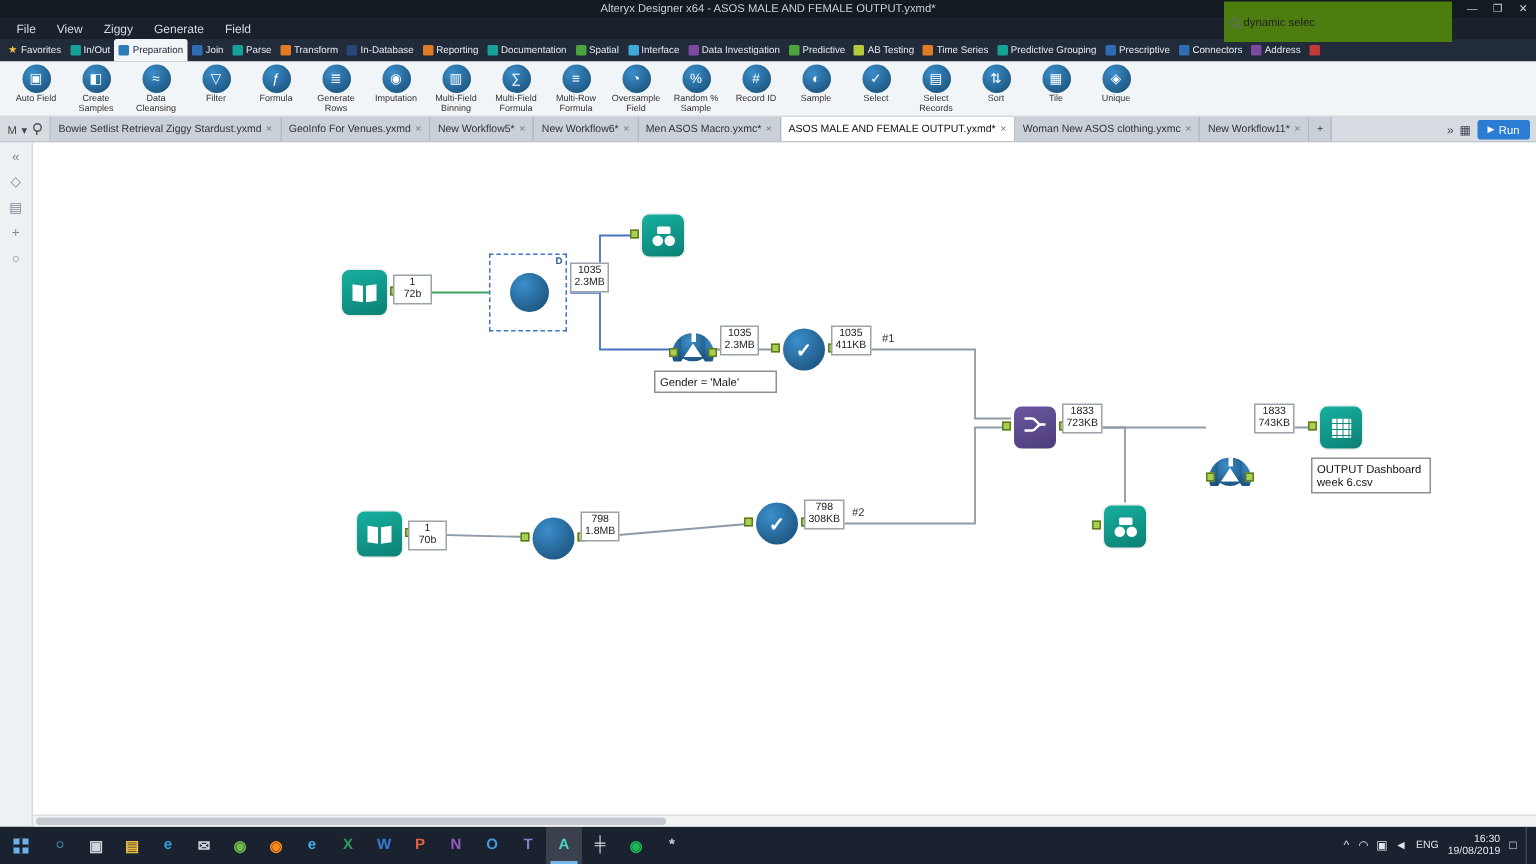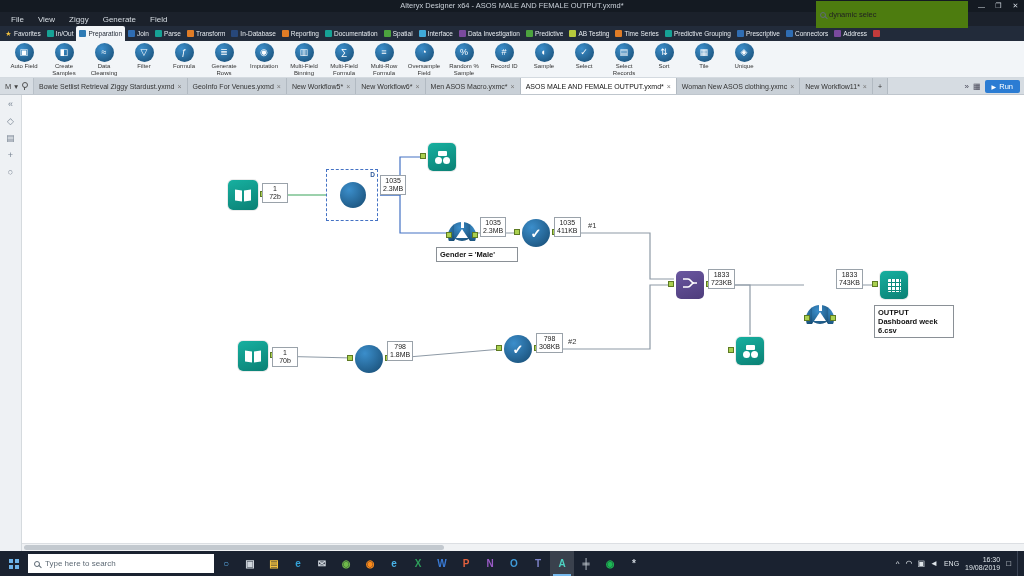--- a/index.html
+++ b/index.html
@@ -72,21 +72,21 @@
 .binoc{position:relative;width:17px;height:13px}
 .binoc:before{content:"";position:absolute;bottom:0;left:1px;width:7px;height:7px;border-radius:50%;background:#fff;box-shadow:8px 0 0 #fff}
 .binoc:after{content:"";position:absolute;top:0;left:4px;width:9px;height:5px;background:#fff;border-radius:1px}
 .sheet{width:13px;height:13px;border-radius:1px;background-color:#fff;background-image:linear-gradient(#0d8a7c 1px,transparent 1px),linear-gradient(90deg,#0d8a7c 1px,transparent 1px);background-size:4px 4px;background-position:-1px -1px}
 .flask{position:relative;width:0;height:0;border-left:6px solid transparent;border-right:6px solid transparent;border-bottom:9px solid #fff;margin-top:3px}
 .flask:before{content:"";position:absolute;left:-1.5px;top:-7px;width:3px;height:6px;background:#fff}
 .anchor{position:absolute;width:6px;height:6px;background:#aad04f;border:1px solid #5d7a23;z-index:3}
 .selbox{position:absolute;border:1px dashed #4472c4;z-index:1}
 .seltag{position:absolute;top:1px;right:2px;font-size:6.5px;font-weight:bold;color:#2b579a}
 .cnt{position:absolute;background:#fff;border:1px solid #9aa2aa;font-size:7px;line-height:8px;padding:1px 2px;color:#222;z-index:4;text-align:center;min-width:26px}
-.ann{position:absolute;background:#fff;border:1px solid #8a9096;font-size:7.5px;font-weight:bold;line-height:9px;padding:2px 3px;color:#111;z-index:4;overflow-wrap:break-word}
+.ann{position:absolute;background:#fff;border:1px solid #8a9096;font-size:7.5px;font-weight:normal;line-height:9px;padding:2px 3px;color:#111;z-index:4;overflow-wrap:break-word}
 .wlbl{position:absolute;font-size:7.5px;color:#333;z-index:4}
 .hscroll{position:absolute;left:0;right:0;bottom:0;height:8px;background:#f0f2f4;border-top:1px solid #dcdfe3;z-index:5}
 .hthumb{position:absolute;left:2px;top:1px;height:5px;width:420px;background:#c3c9cf;border-radius:3px}
 
 
 .taskbar{height:25px;background:#1a2230;display:flex;align-items:center;color:#dfe5ea}
 .tb-start{width:28px;height:25px;display:flex;align-items:center;justify-content:center}
 .win-logo{width:10px;height:10px;background-image:linear-gradient(#1a2230 0 0),linear-gradient(#1a2230 0 0);background-size:2px 100%,100% 2px;background-position:center,center;background-repeat:no-repeat;background-color:#6db3e8}
 .tb-search{width:186px;height:19px;background:#fff;display:flex;align-items:center;gap:5px;padding:0 6px;flex:none}
 .tb-search .ph{font-size:8px;color:#5f6b76;white-space:nowrap}
@@ -498,24 +498,20 @@
         <div class="wlbl" style="left: 546px; top: 242px;">#2</div>
         <div class="ann" style="left: 414px; top: 152px; width: 82px;">Gender = 'Male'</div>
         <div class="ann" style="left: 852px; top: 210px; width: 80px;">OUTPUT Dashboard week 6.csv</div>
       </div>
   </div>
 
   <div class="taskbar">
     <div class="tb-start">
       <span class="win-logo"></span>
     </div>
-    <div class="tb-search">
-      <span class="mag"></span>
-      <span class="ph">Type here to search</span>
-    </div>
     <div class="tb-icons" id="tb-icons">
         <div class="tb-ic">
           <span style="color: rgb(88, 166, 224);">○</span>
         </div>
         <div class="tb-ic">
           <span style="color: rgb(207, 214, 221);">▣</span>
         </div>
         <div class="tb-ic">
           <span style="color: rgb(243, 192, 63);">▤</span>
         </div>

